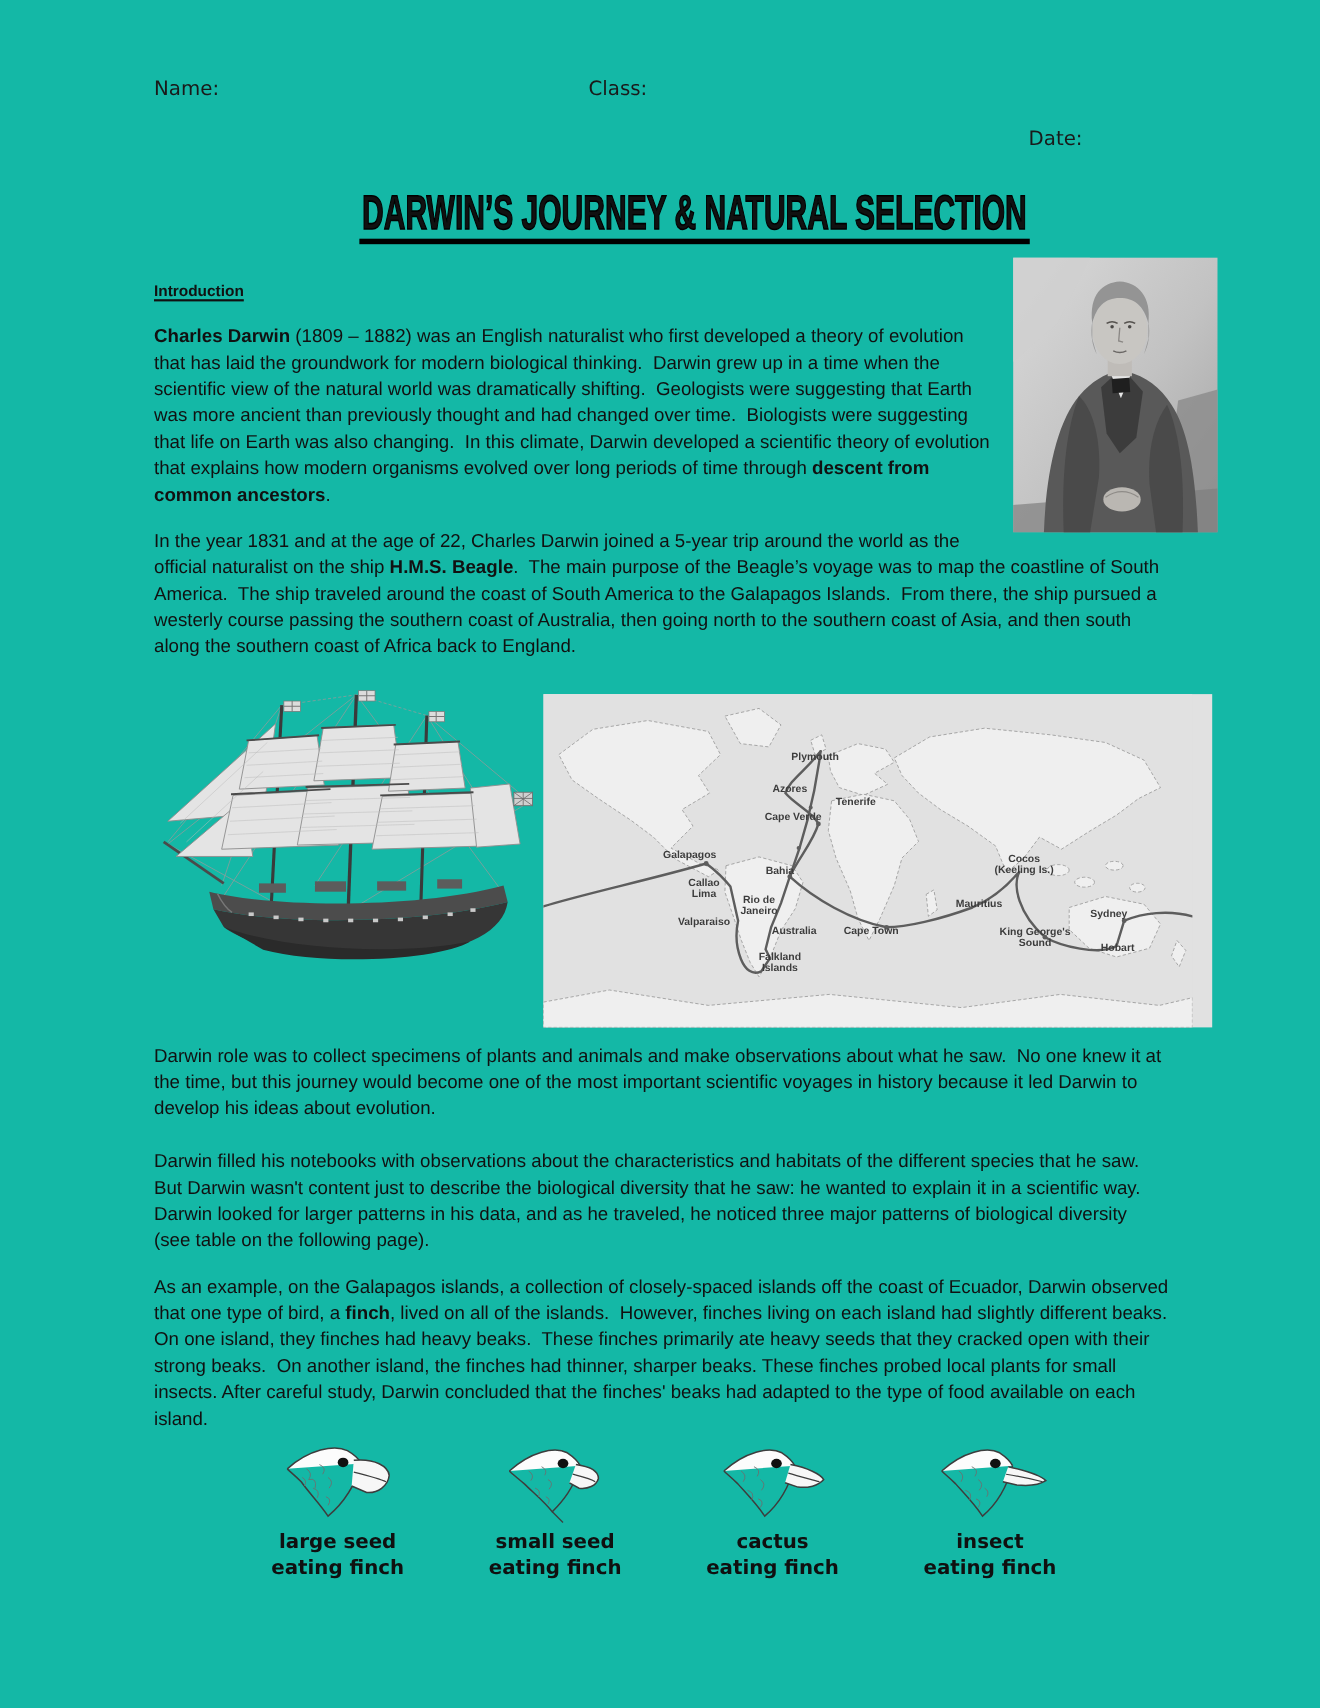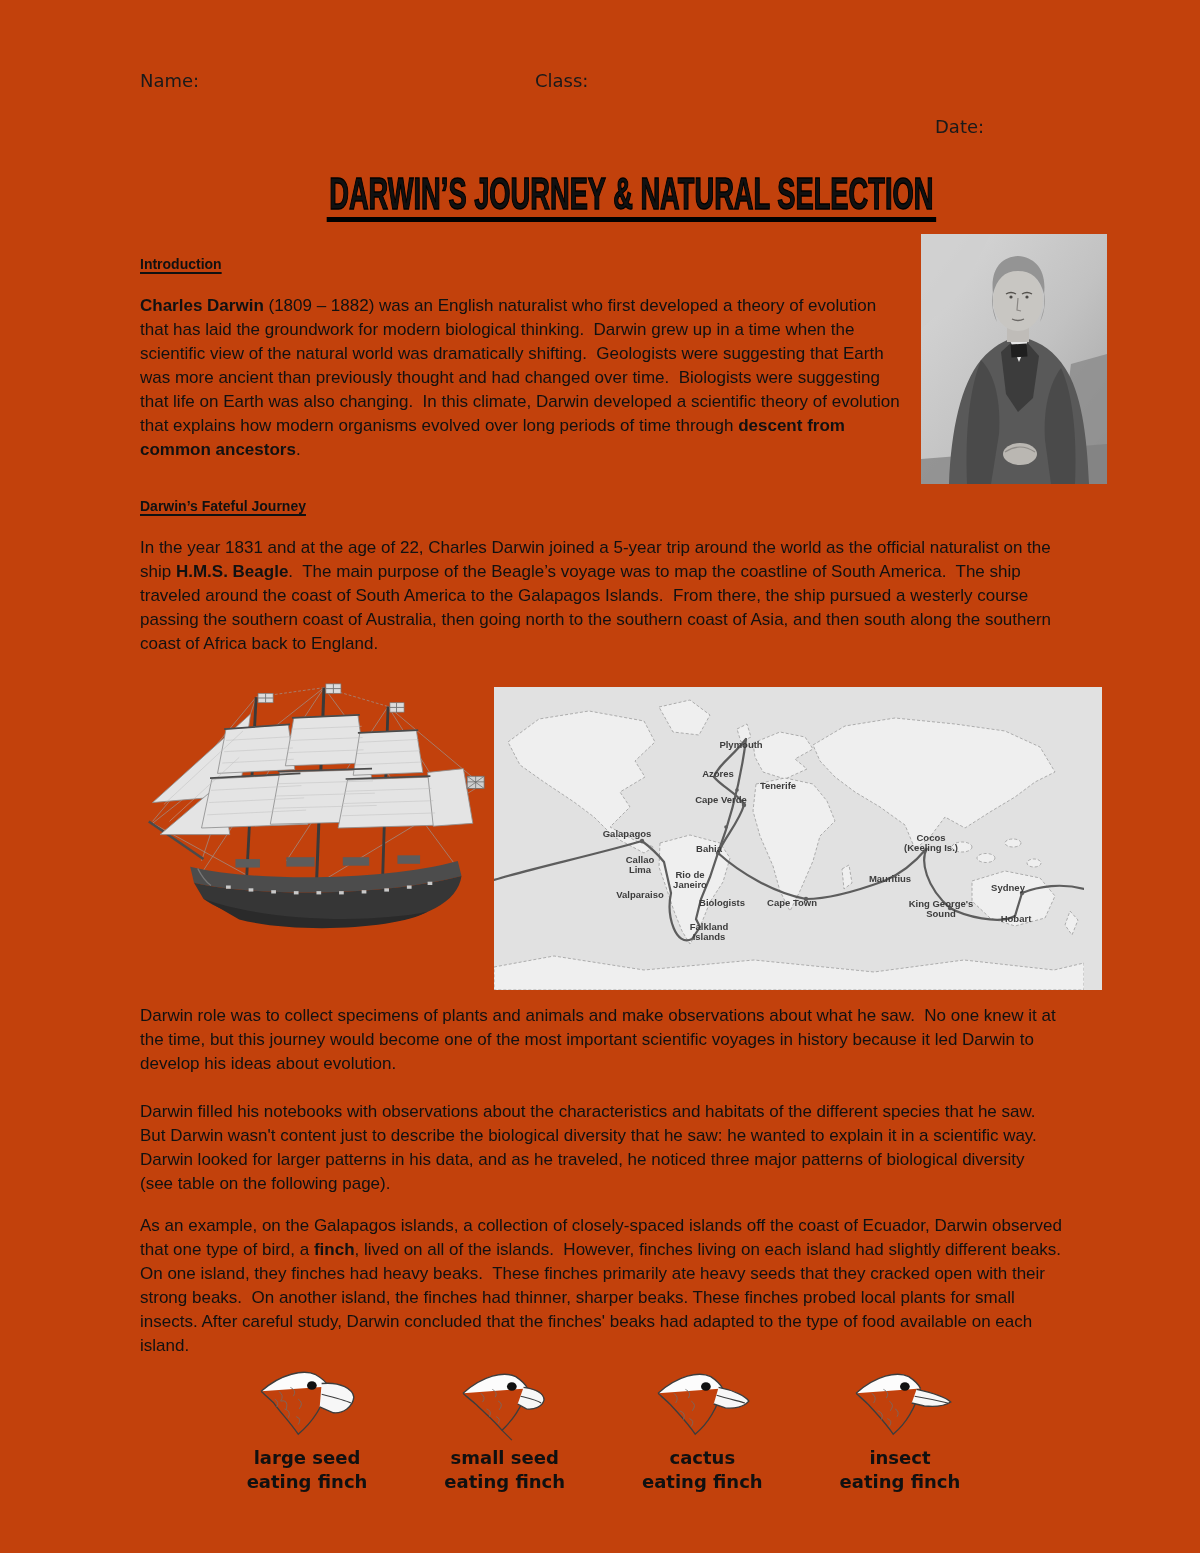--- a/index.html
+++ b/index.html
@@ -1,18 +1,18 @@
 <!DOCTYPE html>
 <html><head>
 <meta charset="utf-8">
 <style>
   * { margin:0; padding:0; box-sizing:border-box; }
   html,body { background:#ffffff; }
   .page {
-    position:relative; width:1200px; height:1553px; background:#c2410c;
+    position:relative; width:1200px; height:1553px; background:#14b8a6;
     font-family:"Liberation Sans", sans-serif; color:#111; overflow:hidden;
   }
   .content { position:absolute; left:140px; top:0; width:922px; padding-top:70px; }
 
   
   .hdr-row1 { position:relative; height:24px; font-family:"DejaVu Sans", sans-serif; font-size:18px; color:#1a1a1a; }
   .hdr-row1 .name  { position:absolute; left:0; }
   .hdr-row1 .class { position:absolute; left:395px; }
   .hdr-row2 { position:relative; height:24px; margin-top:22px; font-family:"DejaVu Sans", sans-serif; font-size:18px; color:#1a1a1a; }
   .hdr-row2 .date { position:absolute; left:795px; }
@@ -122,21 +122,20 @@
         <path d="M91,85 Q97,88 103,85" stroke="#6b6865" stroke-width="1.3" fill="none"></path>
 
         <ellipse cx="99" cy="220" rx="17" ry="11" fill="#bab7b2"></ellipse>
         <path d="M84,218 Q99,208 114,218" stroke="#8f8c88" stroke-width="1.2" fill="none"></path>
       </svg>
 
       <h2 class="sec">Introduction</h2>
       <p class="body"><span class="b">Charles Darwin</span><span> (1809 – 1882) was an English naturalist who first developed a theory of evolution that has laid the groundwork for modern biological thinking.  Darwin grew up in a time when the scientific view of the natural world was dramatically shifting.  Geologists were suggesting that Earth was more ancient than previously thought and had changed over time.  Biologists were suggesting that life on Earth was also changing.  In this climate, Darwin developed a scientific theory of evolution that explains how modern organisms evolved over long periods of time through </span><span class="b">descent from common ancestors</span><span>.</span></p>
     </div>
 
-    <h2 class="sec journey-h">Darwin’s Fateful Journey</h2>
     <p class="body journey-p"><span>In the year 1831 and at the age of 22, Charles Darwin joined a 5-year trip around the world as the official naturalist on the ship </span><span class="b">H.M.S. Beagle</span><span>.  The main purpose of the Beagle’s voyage was to map the coastline of South America.  The ship traveled around the coast of South America to the Galapagos Islands.  From there, the ship pursued a westerly course passing the southern coast of Australia, then going north to the southern coast of Asia, and then south along the southern coast of Africa back to England.</span></p>
 
     <div class="figures">
       <svg class="ship-fig" viewBox="0 0 362 298" aria-hidden="true">
 
         <g stroke="#9a9a9a" stroke-width="0.7" fill="none">
           <path d="M118,16 L190,6 L258,26" stroke-dasharray="3,2"></path>
           <path d="M118,16 L8,148 M118,16 L60,190 M190,6 L8,150 M190,6 L330,195 M258,26 L336,150 M258,26 L150,190 M190,6 L62,200 M258,26 L356,108"></path>
           <path d="M108,205 L8,150 M182,215 L356,110"></path>
         </g>
@@ -259,21 +258,21 @@
         <span class="map-label" style="left:224px; top:87px;">Azores</span>
         <span class="map-label" style="left:284px; top:99px;">Tenerife</span>
         <span class="map-label" style="left:227px; top:113px;text-align:right;">Cape Verde</span>
         <span class="map-label" style="left:133px; top:147px;">Galapagos</span>
         <span class="map-label" style="left:215px; top:162px;">Bahia</span>
         <span class="map-label" style="left:146px; top:178px;">Callao
 Lima</span>
         <span class="map-label" style="left:196px; top:193px;">Rio de
 Janeiro</span>
         <span class="map-label" style="left:146px; top:208px;">Valparaiso</span>
-        <span class="map-label" style="left:228px; top:216px;">Biologists</span>
+        <span class="map-label" style="left:228px; top:216px;">Australia</span>
         <span class="map-label" style="left:215px; top:245px;">Falkland
 Islands</span>
         <span class="map-label" style="left:298px; top:216px;">Cape Town</span>
         <span class="map-label" style="left:437px; top:156px;">Cocos
 (Keeling Is.)</span>
         <span class="map-label" style="left:396px; top:192px;">Mauritius</span>
         <span class="map-label" style="left:447px; top:222px;">King George's
 Sound</span>
         <span class="map-label" style="left:514px; top:201px;">Sydney</span>
         <span class="map-label" style="left:522px; top:232px;">Hobart</span>

